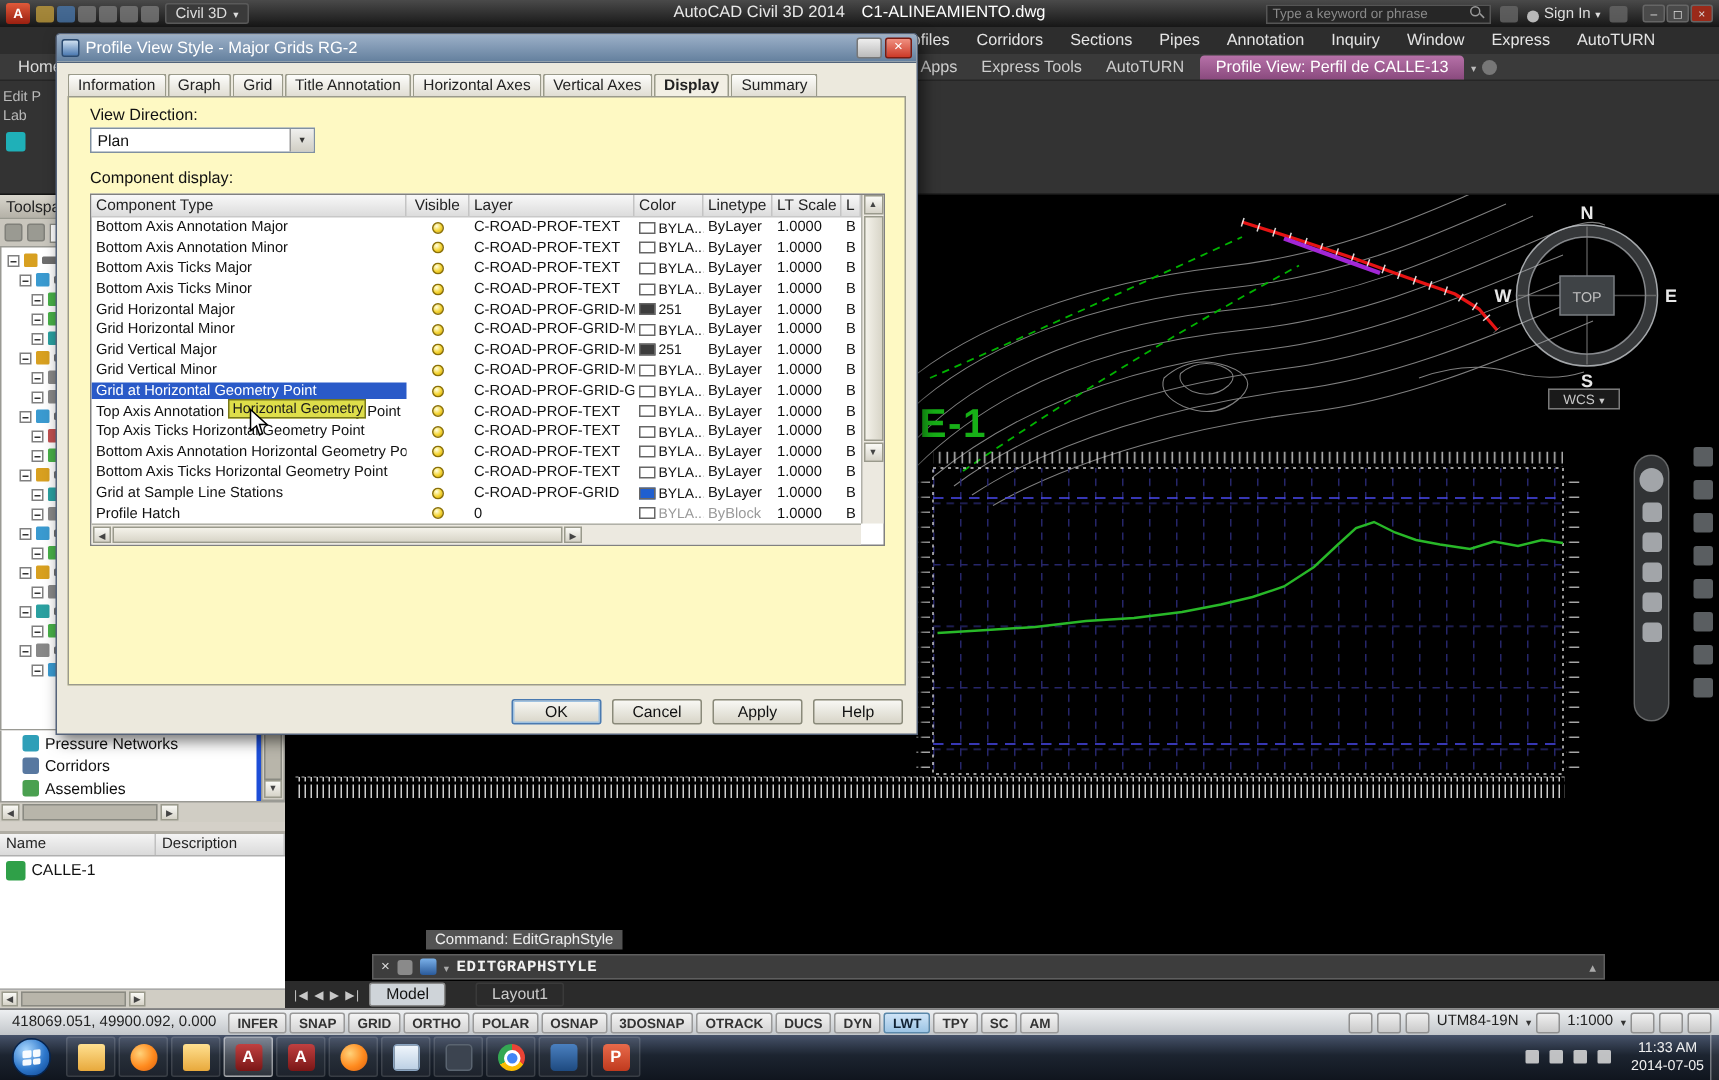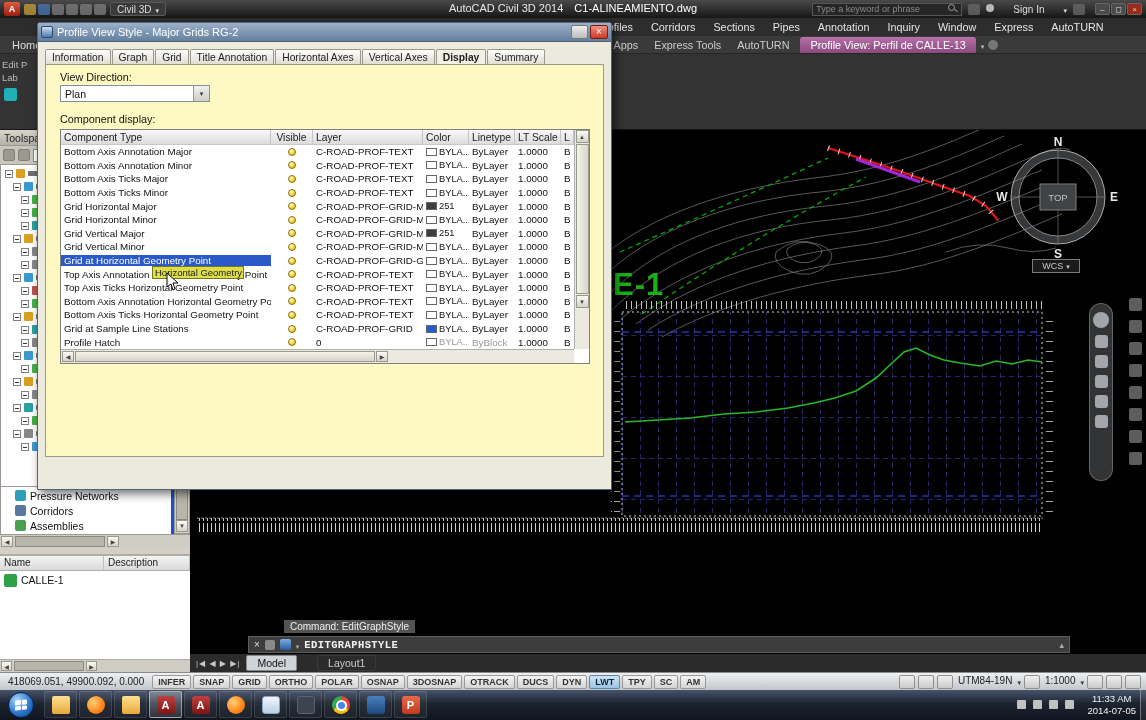--- a/index.html
+++ b/index.html
@@ -21,21 +21,21 @@
   .win-title{position:absolute;left:50%;top:2px;transform:translateX(-50%);color:#e8e8e8;font-size:11px;white-space:nowrap}
   .win-title .doc{color:#fff;margin-left:8px}
   .infocenter{margin-left:auto;display:flex;align-items:center;gap:6px}
   .searchbox{width:150px;height:13px;background:#262626;border:1px solid #555;display:flex;align-items:center;
     padding:0 3px;gap:3px}
   .searchbox .ph{color:#8a8a8a;font-size:9px;flex:1;overflow:hidden;white-space:nowrap}
   .mag{width:10px;height:10px;position:relative;flex:none}
   .mag::before{content:"";position:absolute;left:0;top:0;width:5px;height:5px;border:1px solid #9a9a9a;border-radius:50%}
   .mag::after{content:"";position:absolute;left:6px;top:6px;width:4px;height:1px;background:#9a9a9a;transform:rotate(45deg)}
   .ic-sq{width:12px;height:11px;background:#666;border-radius:2px;opacity:.8}
-  .signin{display:flex;align-items:flex-start;gap:19px;color:#ddd;font-size:10px}
+  .signin{display:flex;align-items:flex-end;gap:3px;color:#ddd;font-size:10px}
   .person{width:8px;height:8px;border-radius:50%;background:#b8b8b8}
   .winctl{display:flex;gap:1px;margin-left:4px}
   .wbtn{width:15px;height:12px;background:#4a4a4a;border:1px solid #666;border-radius:2px;color:#ddd;font-size:8px;
     display:flex;align-items:center;justify-content:center}
   .wbtn.min::before{content:"–"}.wbtn.max::before{content:"◻"}.wbtn.close::before{content:"×"}
   .wbtn.close{background:#9a2a1a}
 
   
   .menubar{position:absolute;left:0;top:18px;width:100%;height:18px;background:#2d2d2d;z-index:2}
   .menu-items{position:absolute;left:588px;top:0;height:100%;display:flex;align-items:center}
@@ -55,21 +55,21 @@
     display:flex;flex-direction:column}
   .lp-items{flex:1;padding:2px 4px;display:flex;flex-direction:column;justify-content:space-between}
   .lp-item{display:flex;align-items:center;gap:4px;height:17px}
   .lp-ic{width:12px;height:12px;background:#aab3a0;border:1px solid #8a957e;border-radius:2px;flex:none}
   .lp-lbl{font-size:9.8px;color:#8f918c;white-space:nowrap;overflow:hidden}
   .lp-title{height:14px;background:linear-gradient(#c2cdb0,#aab896);font-size:10px;color:#2e3328;
     display:flex;align-items:center;justify-content:center}
 
   
   .drawing{position:absolute;left:190px;top:130px;width:956px;height:542px;background:#000;overflow:hidden;z-index:1}
-  .pv-label{position:absolute;left:613px;top:267px;font-size:31px;font-weight:bold;color:#17b017;z-index:3;letter-spacing:1px}
+  .pv-label{position:absolute;left:613px;top:267px;font-size:27px;font-weight:bold;color:#17b017;z-index:3;letter-spacing:1px}
   .wcs{position:absolute;left:1032px;top:259px;width:48px;height:14px;background:rgba(30,30,30,.85);border:1px solid #7a7a7a;
     color:#c8c8c8;font-size:9px;display:flex;align-items:center;justify-content:center;gap:3px;z-index:3}
   .navbar{position:absolute;left:1089px;top:303px;width:24px;height:178px;background:rgba(130,135,140,.38);
     border:1px solid rgba(200,200,200,.35);border-radius:12px;display:flex;flex-direction:column;align-items:center;
     gap:7px;padding-top:8px;z-index:3}
   .nav-ic{width:13px;height:13px;background:#c8ccd0;opacity:.75;border-radius:3px;flex:none}
   .nav-ic:first-child{border-radius:50%;width:16px;height:16px}
   .rstrip{position:absolute;left:1127px;top:298px;width:17px;display:flex;flex-direction:column;gap:9px;
     align-items:center;z-index:3}
   .rs-ic{width:13px;height:13px;background:#6a6e72;border-radius:2px;opacity:.85;flex:none}
@@ -948,20 +948,26 @@
           <span class="vthumb"></span>
           <span class="sarrow down"></span>
         </div>
         <div class="hscroll">
           <span class="sarrow left"></span>
           <span class="hthumb"></span>
           <span class="sarrow right"></span>
         </div>
       </div>
     </div>
+    <div class="dlg-buttons">
+        <button class="dbtn default">OK</button>
+        <button class="dbtn">Cancel</button>
+        <button class="dbtn">Apply</button>
+        <button class="dbtn">Help</button>
+      </div>
   </div>
 
   <div class="tooltip">Horizontal Geometry Point</div>
   <div class="cursor">
     <svg width="14" height="20">
         <polygon points="1,1 1,15 5,12 7,18 9,17 7,11 12,11" fill="#fff" stroke="#000" stroke-width="1"></polygon>
       </svg>
   </div>
 
 </div>

